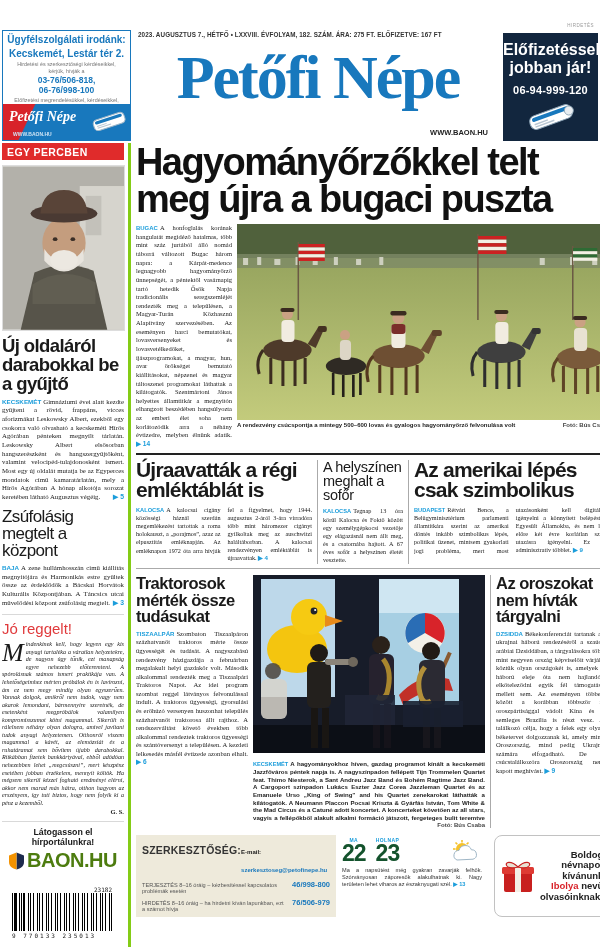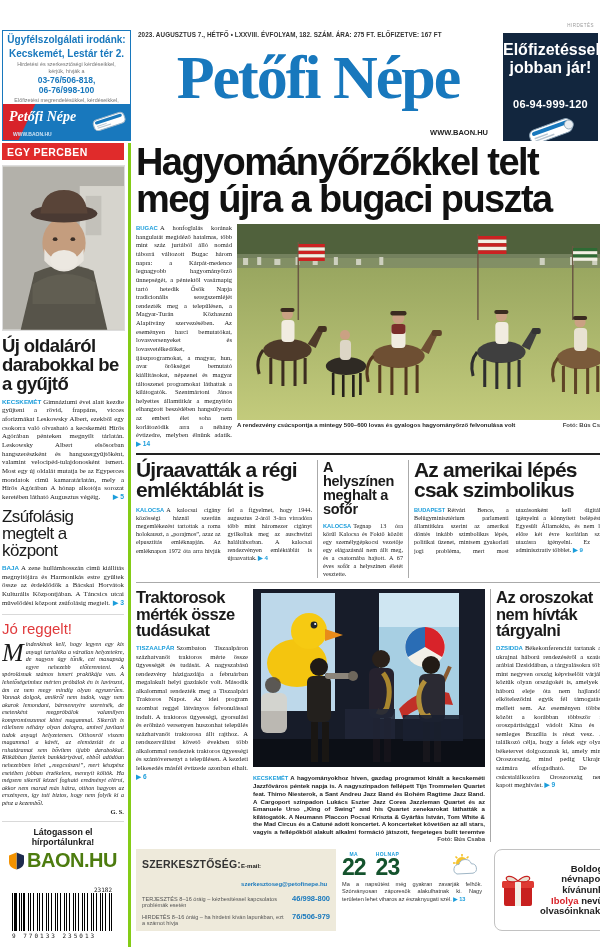--- a/index.html
+++ b/index.html
@@ -23,21 +23,21 @@
   .office-logo .pn-site { position:absolute; left:10px; bottom:3px; color:#cfe4f4; font-weight:bold; font-size:5px; }
   .paper-roll { position:absolute; right:3px; bottom:5px; }
   .dateline { position:absolute; left:138px; top:31px; width:360px; font-size:6.3px; color:#333; font-weight:bold; letter-spacing:.1px; }
   .masthead { position:absolute; left:134px; top:36px; width:368px; text-align:center;
               font-family:"Liberation Serif", serif; font-weight:bold; color:#1878bd;
               font-size:62px; letter-spacing:-2px; line-height:1.35; }
   .site { position:absolute; left:134px; top:128px; width:368px; text-align:right; font-size:7.5px; font-weight:bold; color:#222; padding-right:14px; }
   .subbox { position:absolute; right:2px; top:33px; width:95px; height:108px; background:#12263e;
             color:#fff; text-align:center; overflow:hidden; }
   .subbox .l1 { font-weight:bold; font-size:16px; line-height:1.15; padding-top:8px; }
-  .subbox .phone { font-weight:bold; font-size:11px; margin-top:20px; letter-spacing:.2px; }
+  .subbox .phone { font-weight:bold; font-size:11px; margin-top:6px; letter-spacing:.2px; }
   .subbox svg { margin-top:6px; }
 
   
   .content { position:absolute; top:143px; left:2px; right:2px; bottom:0; display:flex; }
   .sidebar { width:129px; border-right:3px solid #84cc16; padding-right:4px; }
   .main { flex:1; padding-left:5px; }
 
   
   .secbar { background:#e02b2b; color:#fff; font-weight:bold; font-size:10.5px; letter-spacing:.4px;
             padding:3px 5px 2px; }
@@ -70,21 +70,21 @@
                text-align:justify; max-height:230px; overflow:hidden; }
   .photo-stack { flex:1; margin-left:5px; }
   .leadphoto { display:block; }
   .cap-row { display:flex; justify-content:space-between; font-size:6px; margin-top:2px; }
   .cap { font-weight:bold; color:#222; }
   .credit { font-weight:bold; color:#444; white-space:nowrap; margin-left:8px; }
 
   
   .mid-row { display:flex; border-bottom:1px solid #aaa; padding:5px 0 4px; }
   .mid-h2 { font-size:21px; line-height:.98; letter-spacing:-.8px; font-weight:bold; margin-bottom:5px; }
-  .mid-h2.light { font-weight:700; font-size:14.5px; letter-spacing:-.3px; }
+  .mid-h2.light { font-weight:400; font-size:14.5px; letter-spacing:-.3px; }
   .mid-body { font-family:"Liberation Serif",serif; font-size:6.2px; line-height:1.3; text-align:justify;
               max-height:74px; overflow:hidden; }
   .cols2 { column-count:2; column-gap:7px; }
   .mid1 { width:176px; }
   .mid2 { width:92px; border-left:1px solid #aaa; border-right:1px solid #aaa; margin:0 5px; padding:0 5px; }
   .mid3 { flex:1; }
 
   
   .bot-row { display:flex; padding-top:6px; }
   .bot-h2 { font-size:16.5px; line-height:1; letter-spacing:-.5px; font-weight:bold; margin-bottom:5px; }

